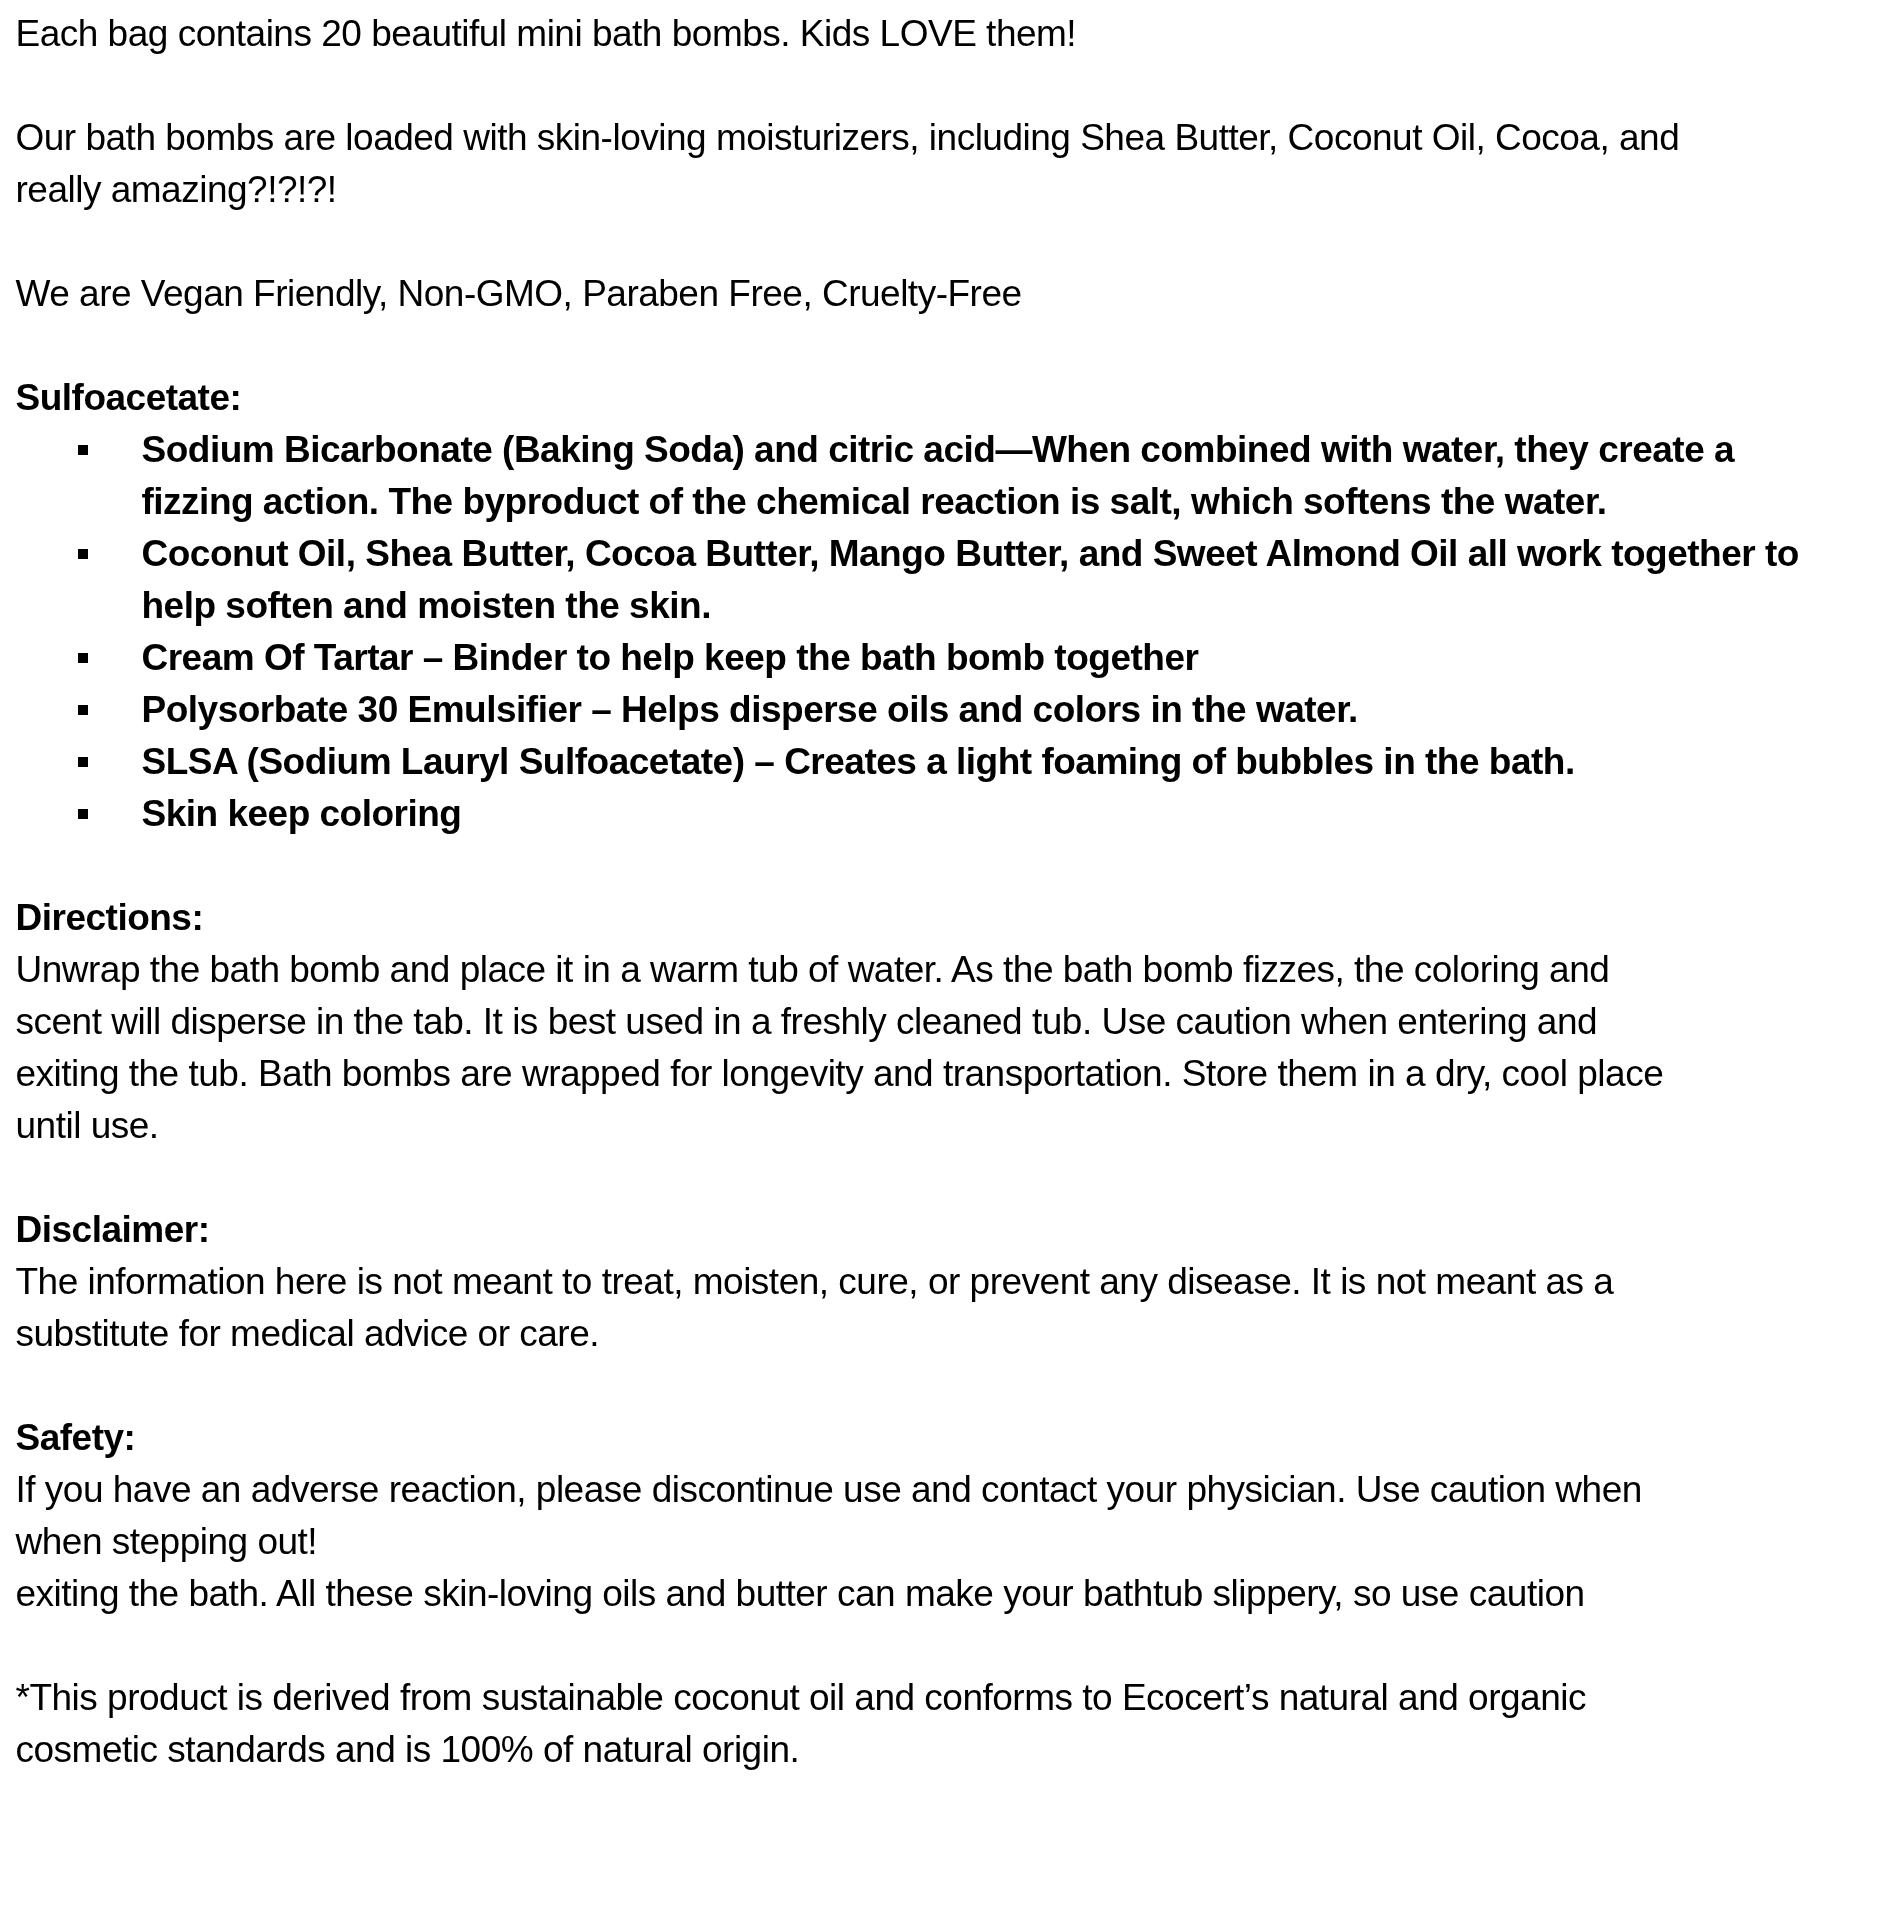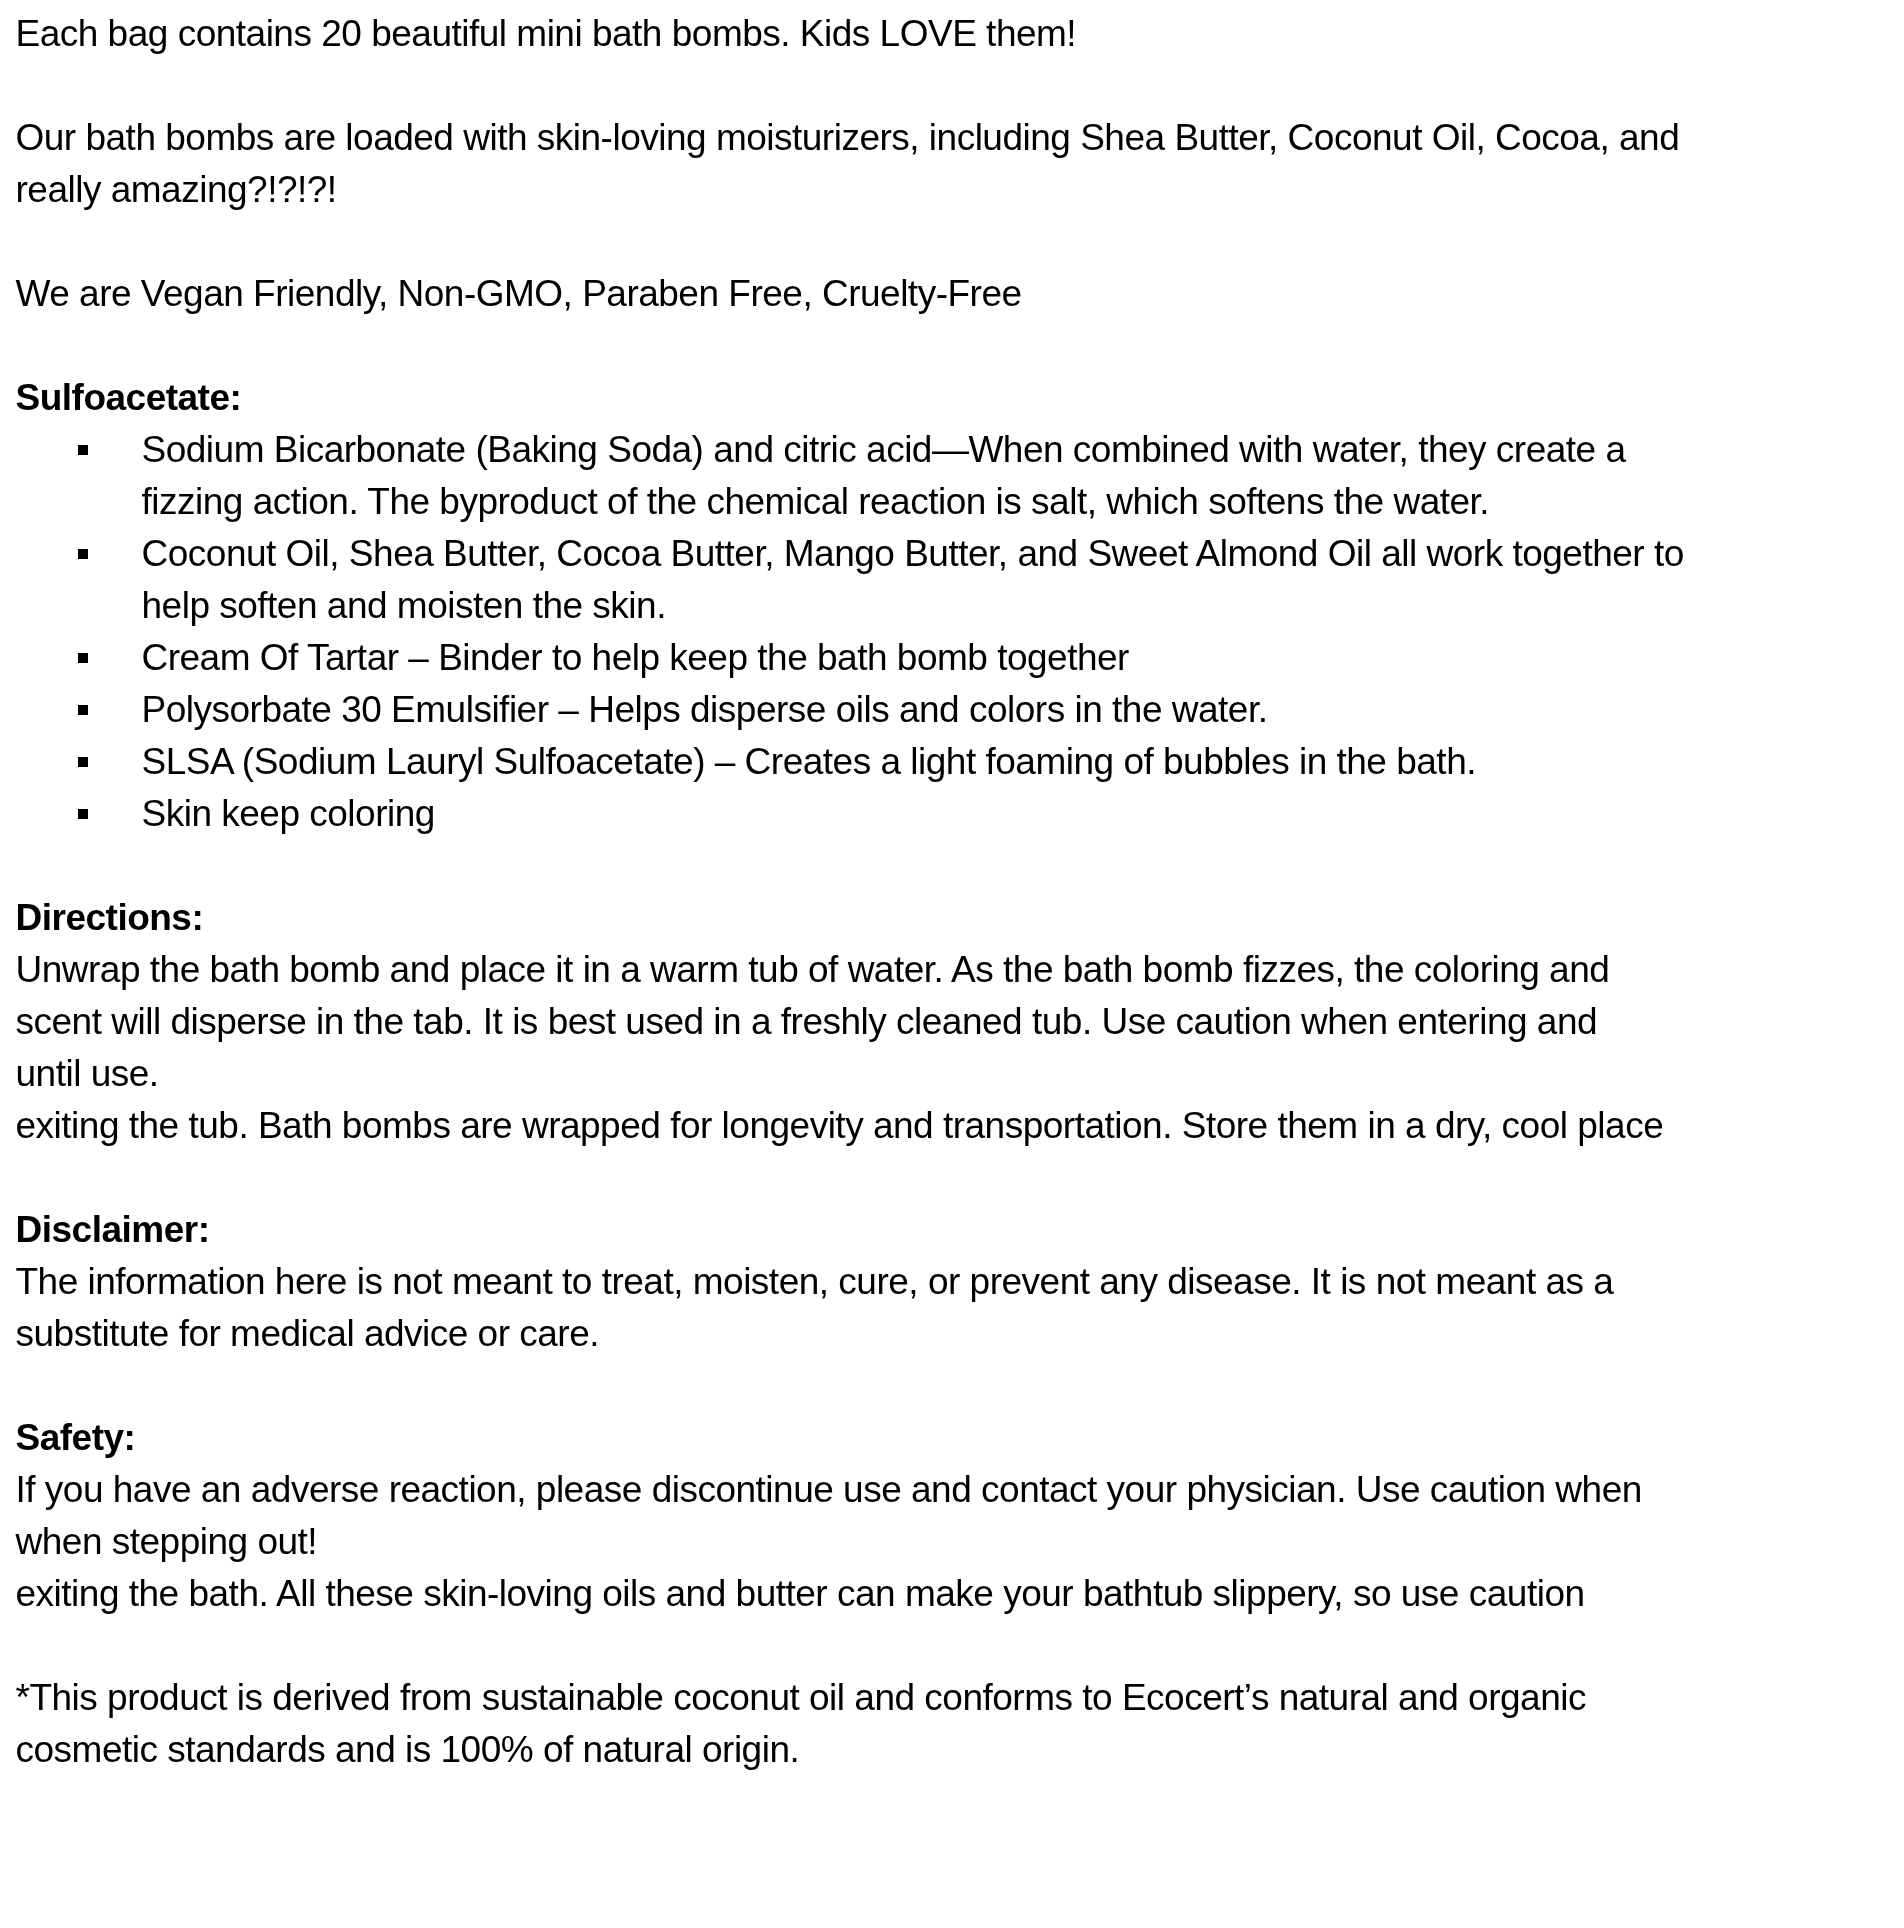--- a/index.html
+++ b/index.html
@@ -29,20 +29,21 @@
     white-space: nowrap;
   }
   .heading {
     font-weight: bold;
     white-space: nowrap;
   }
   ul.bullet-list {
     list-style: none;
     margin: 0;
     padding: 0;
+    font-weight: bold;
   }
   ul.bullet-list li {
     position: relative;
     padding-left: 126px;
   }
   .bullet-square {
     position: absolute;
     left: 62px;
     top: 21px;
     width: 10.4px;
@@ -95,22 +96,22 @@
       <span class="bullet-square"></span>
       <div class="line">Skin keep coloring</div>
     </li>
   </ul>
 </div>
 
 <div class="section">
   <div class="heading">Directions:</div>
   <div class="line">Unwrap the bath bomb and place it in a warm tub of water. As the bath bomb fizzes, the coloring and</div>
   <div class="line">scent will disperse in the tab. It is best used in a freshly cleaned tub. Use caution when entering and</div>
+  <div class="line">exiting the tub. Bath bombs are wrapped for longevity and transportation. Store them in a dry, cool place</div>
   <div class="line">until use.</div>
-  <div class="line">exiting the tub. Bath bombs are wrapped for longevity and transportation. Store them in a dry, cool place</div>
 </div>
 
 <div class="section">
   <div class="heading">Disclaimer:</div>
   <div class="line">The information here is not meant to treat, moisten, cure, or prevent any disease. It is not meant as a</div>
   <div class="line">substitute for medical advice or care.</div>
 </div>
 
 <div class="section">
   <div class="heading">Safety:</div>

